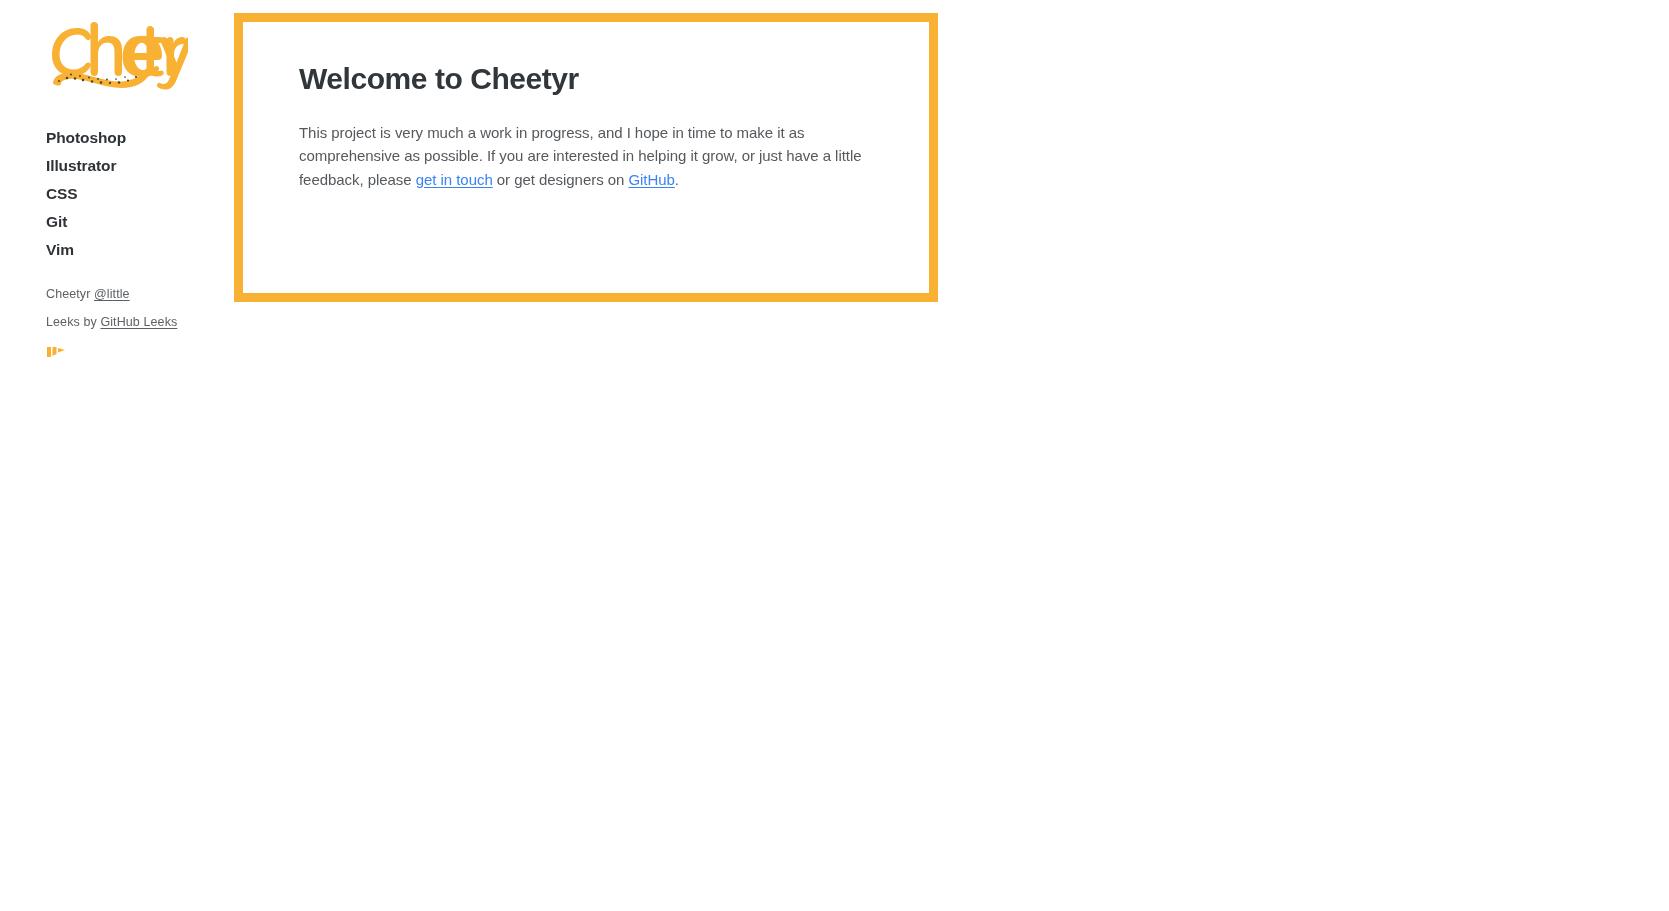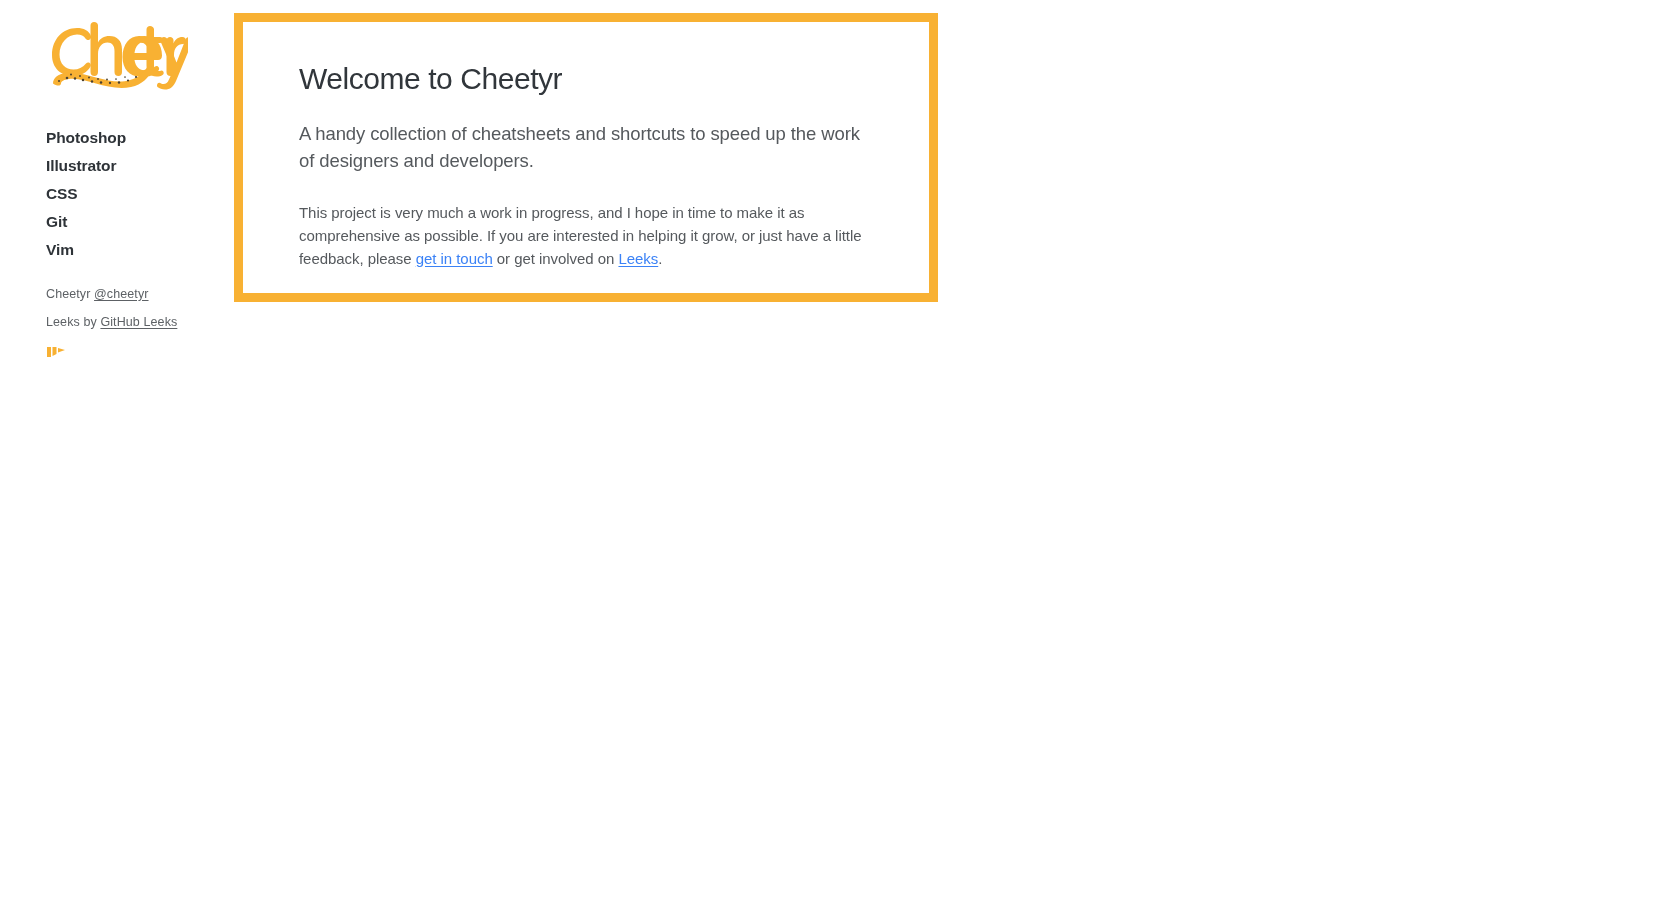--- a/index.html
+++ b/index.html
@@ -93,21 +93,21 @@
     height: 289px;
     background: #ffffff;
     border: 9px solid #f8b133;
   }
   .card-inner {
     padding: 40px 52px 34px 56px;
   }
   .card-title {
     margin: 0 0 26px 0;
     font-size: 30px;
-    font-weight: 400;
+    font-weight: 700;
     color: #31363b;
     letter-spacing: -0.45px;
     line-height: 1.1;
   }
   .lead {
     margin: 0 0 26px 0;
     font-size: 18.5px;
     line-height: 1.45;
     color: #55595d;
     letter-spacing: -0.1px;
@@ -177,32 +177,31 @@
 
     <nav class="nav">
       <a class="nav-item" href="#">Photoshop</a>
       <a class="nav-item" href="#">Illustrator</a>
       <a class="nav-item" href="#">CSS</a>
       <a class="nav-item" href="#">Git</a>
       <a class="nav-item" href="#">Vim</a>
     </nav>
 
     <div class="meta">
-      <div class="meta-line"><span>Cheetyr </span><a href="#">@cheetyr</a></div>
+      <div class="meta-line"><span>Cheetyr </span><a href="#">@little</a></div>
       <div class="meta-line"><span>Leeks by </span><a href="#">GitHub Leeks</a></div>
 
       <svg class="maker-mark" viewBox="0 0 40 28">
         <path d="M2 4 L10 4 L10 24 L2 24 Z" fill="#f8b133"></path>
         <path d="M13 4 L21 4 L21 18 L13 22 Z" fill="#f8b133"></path>
         <path d="M24 6 L38 10 L24 15 Z" fill="#f8b133"></path>
       </svg>
     </div>
   </div>
 
   <div class="card">
     <div class="card-inner">
       <h1 class="card-title">Welcome to Cheetyr</h1>
-      <p class="lead">A handy collection of cheatsheets and shortcuts to speed up the work of designers and developers.</p>
-      <p class="body-text"><span>This project is very much a work in progress, and I hope in time to make it as comprehensive as possible. If you are interested in helping it grow, or just have a little feedback, please </span><a href="#">get in touch</a><span> or get involved on </span><a href="#">Leeks</a><span>.</span></p>
+      <p class="body-text"><span>This project is very much a work in progress, and I hope in time to make it as comprehensive as possible. If you are interested in helping it grow, or just have a little feedback, please </span><a href="#">get in touch</a><span> or get designers on </span><a href="#">GitHub</a><span>.</span></p>
     </div>
   </div>
 
 </div>
 
 </body></html>

